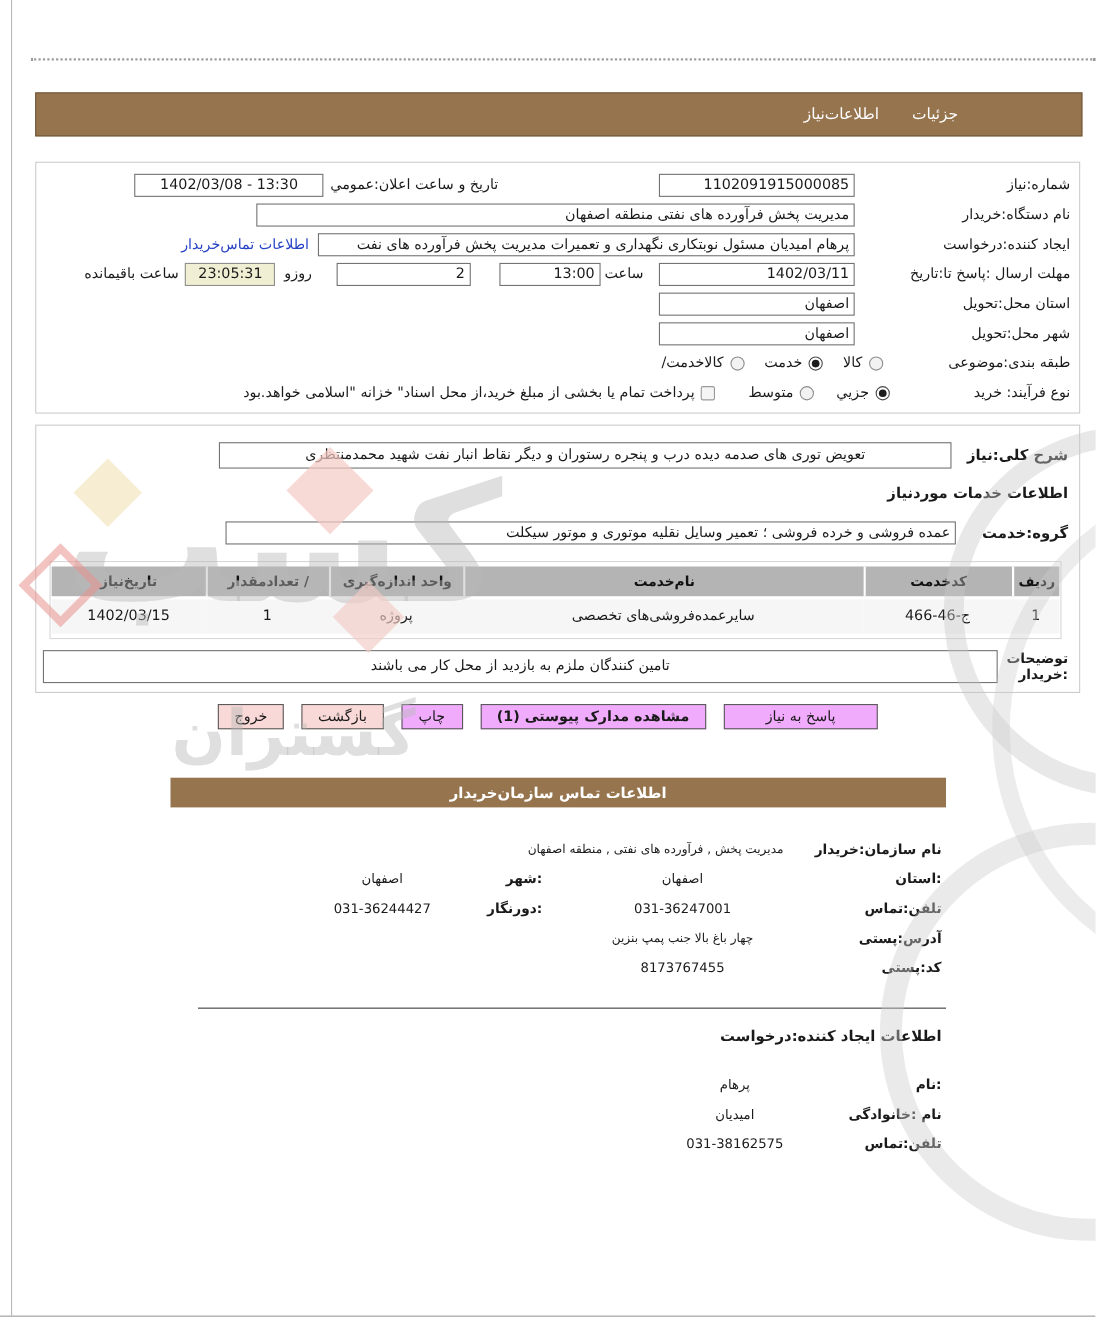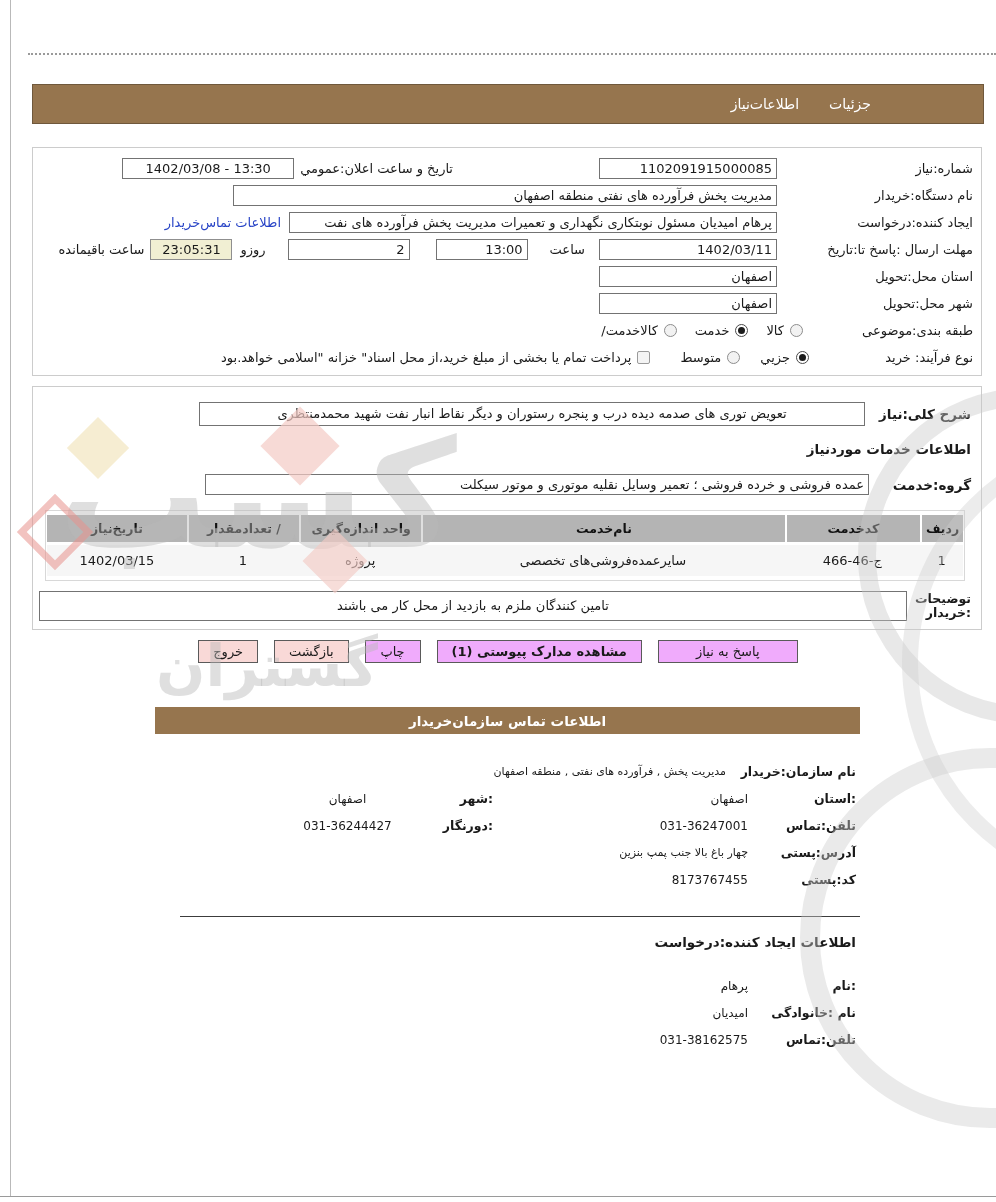--- a/index.html
+++ b/index.html
@@ -63,21 +63,21 @@
   .btn.pink{background:#f9d9d7;}
 
   
   .bar2{
     position:absolute;left:155px;top:707px;width:705px;height:27px;background:#96754e;
     color:#fff;font-weight:bold;font-size:13.5px;display:flex;align-items:center;justify-content:center;z-index:4;
   }
   .contact{position:absolute;top:758px;right:140px;width:722px;direction:rtl;z-index:4;}
   .c-row{display:flex;align-items:center;height:27px;font-size:12.5px;}
   .c-lbl{width:108px;flex:none;font-weight:bold;font-size:12.5px;}
-  .c-val{width:255px;flex:none;text-align:right;font-size:12px;}
+  .c-val{width:255px;flex:none;text-align:center;font-size:12px;}
   .c-lbl2{width:78px;flex:none;font-weight:bold;font-size:12.5px;}
   .c-val2{width:135px;flex:none;text-align:center;font-size:12px;}
   .small{font-size:11px;}
 
   .divider{position:absolute;top:916px;left:180px;width:680px;border-top:1px solid #3c3c3c;z-index:4;}
 
   .creator{position:absolute;top:934px;right:140px;width:722px;direction:rtl;z-index:4;}
   .creator .heading-b{margin-bottom:22px;display:block;}
   .creator .c-val{width:160px;}
 </style>
@@ -117,21 +117,21 @@
     <div class="fld" style="width:544px;margin-right:38px;">مدیریت پخش فرآورده های نفتی منطقه اصفهان</div>
   </div>
   <div class="row">
     <span class="lbl">ایجاد کننده:درخواست</span>
     <div class="fld" style="width:488px;margin-right:38px;">پرهام امیدیان مسئول نوبتکاری نگهداری و تعمیرات مدیریت پخش فرآورده های نفت</div>
     <span class="link" style="margin-right:8px;">اطلاعات تماس‌خریدار</span>
   </div>
   <div class="row">
     <span class="lbl">مهلت ارسال :پاسخ تا:تاریخ</span>
     <div class="fld ltr" style="width:178px;margin-right:38px;">1402/03/11</div>
-    <span class="optlbl" style="margin-right:14px;margin-left:18px;">ساعت</span>
+    <span class="optlbl" style="margin-right:14px;">ساعت</span>
     <div class="fld ltr" style="width:92px;margin-right:4px;">13:00</div>
     <div class="fld ltr" style="width:122px;margin-right:26px;">2</div>
     <span class="optlbl" style="margin-right:22px;">روزو</span>
     <div class="fld tan ltr" style="width:82px;margin-right:8px;">23:05:31</div>
     <span class="optlbl" style="margin-right:6px;">ساعت باقیمانده</span>
   </div>
   <div class="row">
     <span class="lbl">استان محل:تحویل</span>
     <div class="fld" style="width:178px;margin-right:38px;">اصفهان</div>
   </div>

